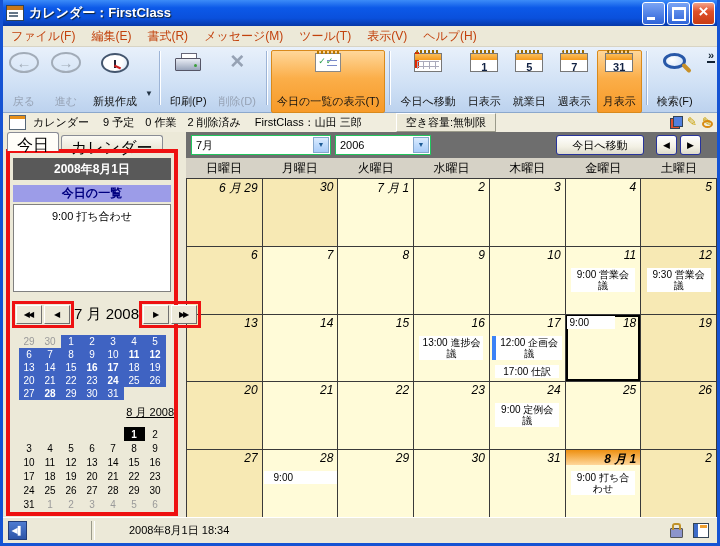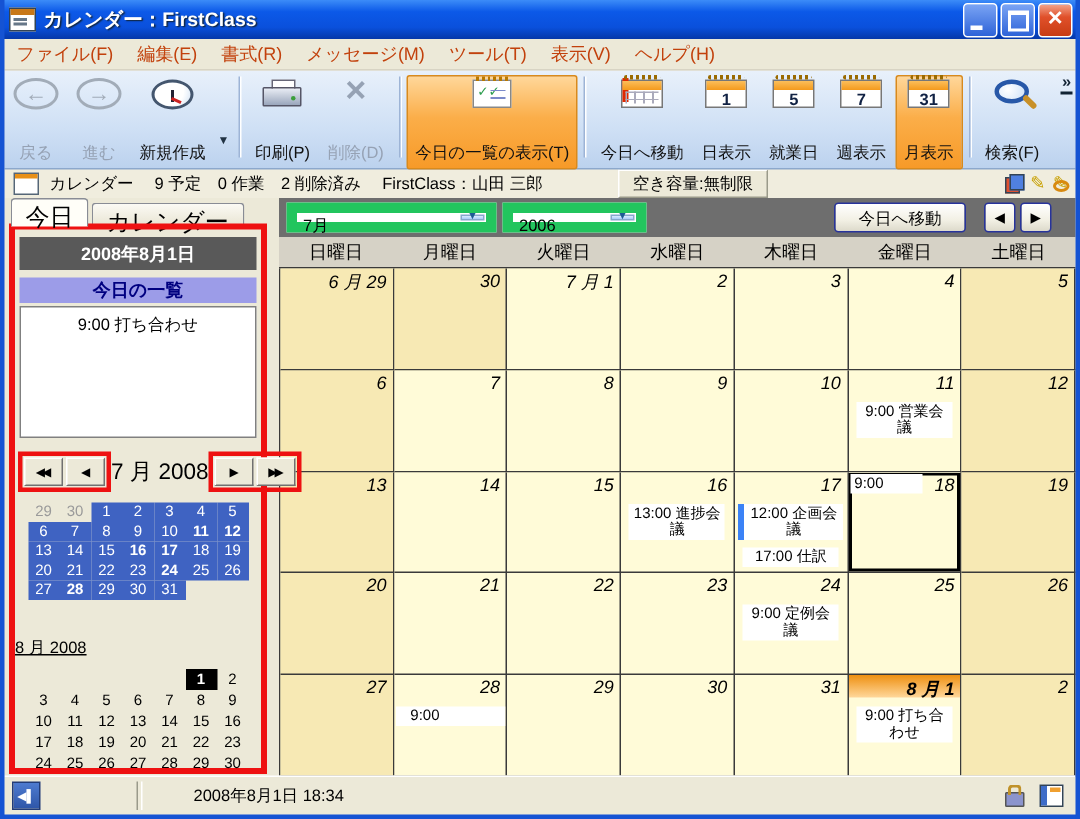--- a/index.html
+++ b/index.html
@@ -65,21 +65,21 @@
     background:radial-gradient(circle at 35% 35%,#fff,#CFE2F8)}
   .mag:after{content:'';position:absolute;width:11px;height:4px;background:#C89028;transform:rotate(45deg);right:-9px;bottom:-4px;border-radius:2px}
   .overflow{margin:6px 2px 0 auto;font-size:11px;font-weight:bold;color:#123;display:flex;flex-direction:column;align-items:center;line-height:7px}
   .overflow .bar{width:8px;height:2px;background:#123;margin-top:2px}
   
   .infobar{position:absolute;left:3px;right:3px;top:112px;height:20px;background:#F0EDDE;
     display:flex;align-items:center;font-size:11px;z-index:52}
   .ib-cal{width:15px;height:13px;margin:0 7px 0 6px;background:#fff;border:1px solid #567;position:relative}
   .ib-cal:before{content:'';position:absolute;top:0;left:0;right:0;height:3px;background:#E89018}
   .ib-stat{margin-right:14px}
-  .quota-box{margin-left:36px;padding:1px 9px;background:#ECE9D8;border:1px solid;border-color:#FFFFFF #9A9A8A #9A9A8A #FFFFFF}
+  .quota-box{margin-left:20px;padding:1px 9px;background:#ECE9D8;border:1px solid;border-color:#FFFFFF #9A9A8A #9A9A8A #FFFFFF}
   .ib-icons{margin-left:auto;display:flex;align-items:center;gap:5px;padding-right:5px}
   .ic-pages{width:12px;height:12px;position:relative}
   .ic-pages:before{content:'';position:absolute;left:0;top:2px;width:8px;height:9px;background:#E05030;border:1px solid #345}
   .ic-pages:after{content:'';position:absolute;left:3px;top:0;width:8px;height:9px;background:#5080E0;border:1px solid #345}
   .ic-pencil{color:#C8A000;font-size:12px}
   .ic-pencilkey{color:#C8A000;font-size:12px;position:relative}
   .ic-pencilkey:after{content:'';position:absolute;left:0;bottom:1px;width:7px;height:4px;border:2px solid #D88A10;border-radius:50%}
   
   .left-panel{position:absolute;left:3px;top:132px;width:183px;bottom:28px;background:#ECE9D8;z-index:40}
   .tabs{display:flex;align-items:flex-end;height:19px;padding-left:4px}
@@ -98,26 +98,26 @@
   .mini-btn{width:22px;height:17px;background:#ECE9D8;border:1px solid;border-color:#FFFFFF #707070 #707070 #FFFFFF;
     font-size:8px;display:flex;align-items:center;justify-content:center;color:#000;letter-spacing:-2px;padding-right:2px}
   .mini-label{flex:1;text-align:right;font-size:15px;color:#000;white-space:nowrap}
   .mc-grid{margin:7px auto 0;display:grid;grid-template-columns:repeat(7,21px);grid-auto-rows:13px;width:147px;font-size:10px}
   .mc-grid.aug{grid-auto-rows:14px}
   .mc-cell{display:flex;align-items:center;justify-content:center;color:#000}
   .mc-cell.sel{background:#3F63C2;color:#fff}
   .mc-cell.selb{background:#3F63C2;color:#fff;font-weight:bold}
   .mc-cell.out{color:#9A9A9A}
   .mc-cell.today{background:#000;color:#fff;font-weight:bold}
-  .aug-label{margin-top:24px;text-align:left;text-decoration:underline;font-size:11px;color:#000}
+  .aug-label{margin-top:5px;text-align:right;text-decoration:underline;font-size:11px;color:#000}
   
   .main{position:absolute;left:186px;top:132px;right:3px;bottom:28px;background:#FFFBD8;z-index:30}
   .cal-header{position:absolute;left:0;right:0;top:0;height:26px;background:#6E6E6E;
     display:flex;align-items:center;padding:0 16px 0 5px;box-sizing:border-box}
-  .xp-select{position:relative;background:#fff;border:7px solid #22c55e;height:20px;font-size:11px;
+  .xp-select{position:relative;background:#fff;border:1px solid #22c55e;height:20px;font-size:11px;
     line-height:18px;padding-left:4px;color:#000;box-sizing:border-box}
   .xp-select .chev{position:absolute;right:1px;top:1px;bottom:1px;width:16px;
     background:linear-gradient(#DCEBFE,#C2DCFC 45%,#A9CCF8);border:1px solid #86A7CC;
     display:flex;align-items:center;justify-content:center;color:#1D5A94;font-size:7px;box-sizing:border-box}
   .sel-month{width:140px}
   .sel-year{width:96px;margin-left:4px}
   .xp-btn{background:linear-gradient(#FFFFFF,#F2F0E4 60%,#DDDACB);border:1px solid #27339B;border-radius:3px;
     font-size:11px;height:20px;display:flex;align-items:center;justify-content:center;color:#000;box-sizing:border-box}
   .goto-btn{width:88px;margin-left:auto}
   .arrow-btn{width:21px;font-size:9px}
@@ -439,20 +439,23 @@
         <span class="dnum">10</span>
       </div>
       <div class="cell wd">
         <span class="dnum">11</span>
         <div class="events">
           <div class="ev">9:00 営業会議</div>
         </div>
       </div>
       <div class="cell we">
         <span class="dnum">12</span>
+        <div class="events">
+          <div class="ev">9:30 営業会議</div>
+        </div>
       </div>
       <div class="cell we">
         <span class="dnum">13</span>
       </div>
       <div class="cell wd">
         <span class="dnum">14</span>
       </div>
       <div class="cell wd">
         <span class="dnum">15</span>
       </div>

